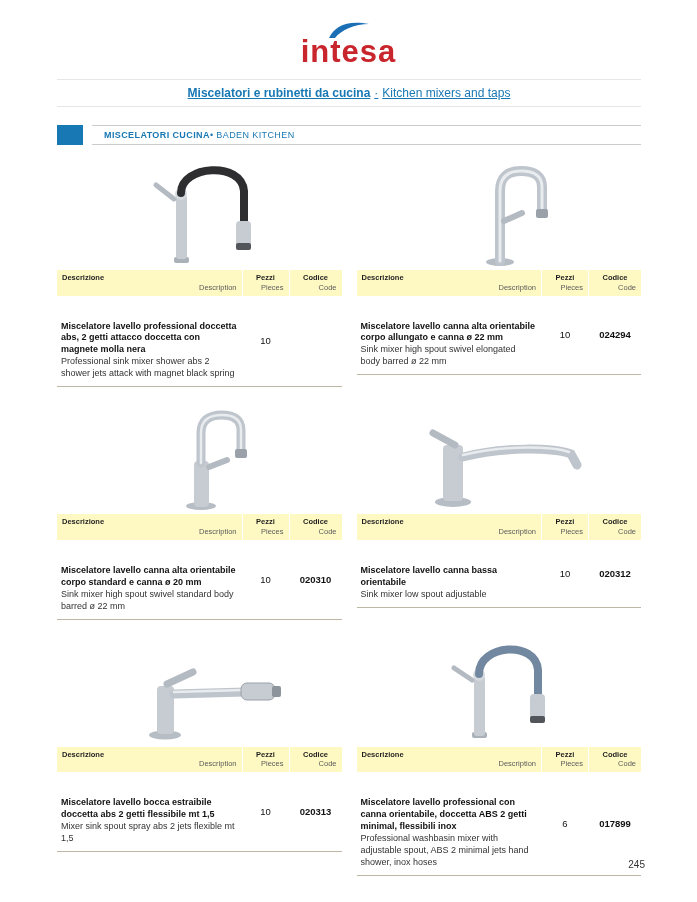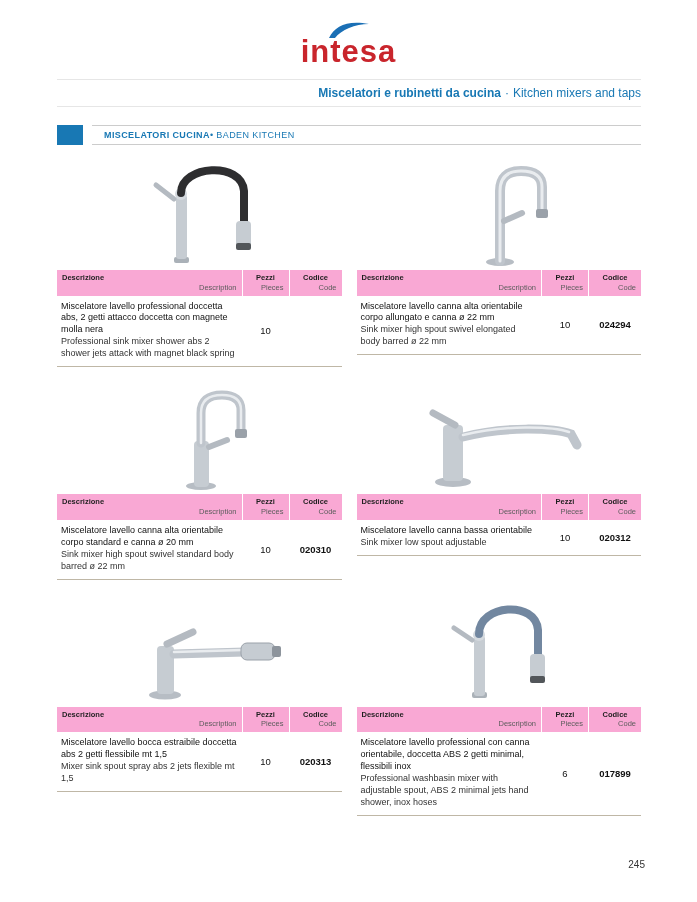--- a/index.html
+++ b/index.html
@@ -3,43 +3,43 @@
 <meta charset="utf-8">
 <style>
   html,body{margin:0;padding:0;background:#ffffff;}
   body{width:697px;height:902px;font-family:"Liberation Sans",sans-serif;position:relative;overflow:hidden;color:#1a1a1a;}
 
   .logo-block{padding-top:20px;text-align:center;}
   .swoosh{display:block;margin:0 auto -4px auto;}
   .logo-text{font-size:31px;font-weight:bold;color:#c9252c;letter-spacing:1px;line-height:1;}
 
   .title-bar{width:584px;margin:12px 0 0 57px;border-top:1px solid #e6e6e6;border-bottom:1px solid #e6e6e6;
-    text-align:right;padding:6px 0;font-size:12px;color:#1878b4;}
+    text-align:center;padding:6px 0;font-size:12px;color:#1878b4;text-decoration:underline;}
   .title-it{font-weight:bold;}
   .title-sep{margin:0 4px;}
 
   .section-row{margin:18px 0 0 57px;width:584px;display:flex;align-items:stretch;}
   .section-square{width:26px;background:#1878b4;margin-right:9px;}
   .section-text-box{flex:1;border-top:1px solid #cccccc;border-bottom:1px solid #cccccc;
     padding:4px 0 4px 12px;font-size:9px;color:#1878b4;letter-spacing:0.4px;}
   .section-bold{font-weight:bold;}
   .section-rest{}
 
   .grid{width:584px;margin:16px 0 0 57px;display:grid;grid-template-columns:1fr 1fr;column-gap:15px;row-gap:18px;}
   .product{}
   .img-wrap{height:106px;display:flex;align-items:flex-end;justify-content:center;margin-bottom:3px;}
 
   .thead,.tbody{display:grid;grid-template-columns:1fr 46px 52px;gap:1px;}
-  .th{background:#f9a8d4;padding:3px 5px;font-size:7.5px;line-height:1.3;color:#3a3a3a;}
+  .th{background:#fef9c3;padding:3px 5px;font-size:7.5px;line-height:1.3;color:#3a3a3a;}
   .th .b{display:block;font-weight:bold;color:#1f1f1f;}
   .th .s{display:block;color:#5c5c5c;text-align:right;}
   .th.center{text-align:center;}
   .tbody{border-bottom:1px solid #bfb7a6;}
   .td-desc{padding:5px 4px 6px 4px;font-size:9px;line-height:1.33;}
-  .td-desc .it{font-weight:normal;color:#111;display:block;}
+  .td-desc .it{font-weight:bold;color:#111;display:block;margin-top:20px;}
   .td-desc .en{color:#333;display:block;}
   .td-num{display:flex;align-items:center;justify-content:center;font-size:9.5px;color:#111;}
   .td-code{display:flex;align-items:center;justify-content:center;font-size:9.5px;font-weight:bold;color:#111;}
 
   .page-num{position:absolute;right:52px;bottom:32px;font-size:10px;color:#333;}
 </style>
 </head>
 <body>
 
 <div class="logo-block">

